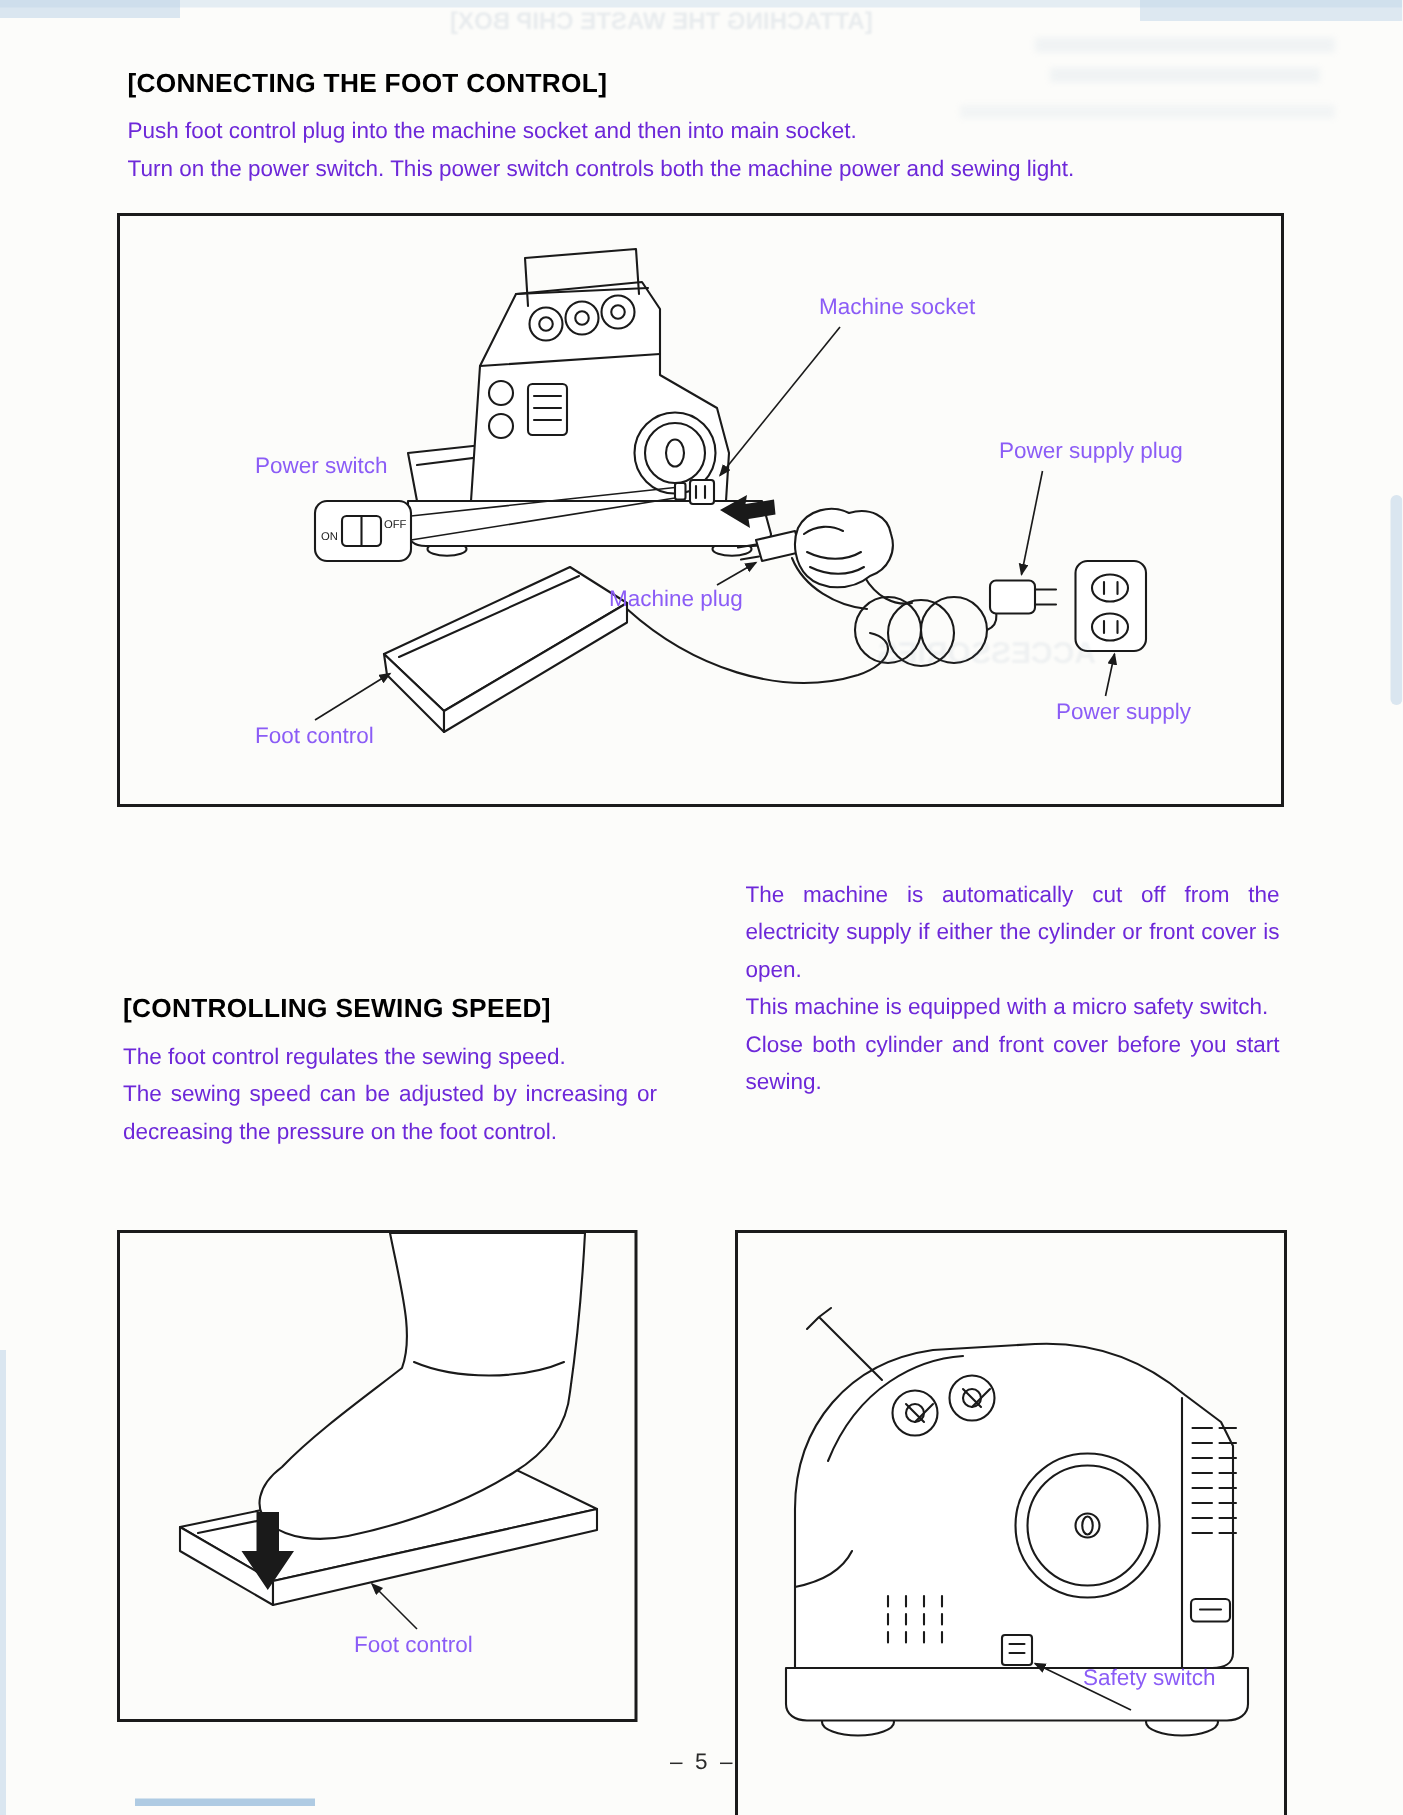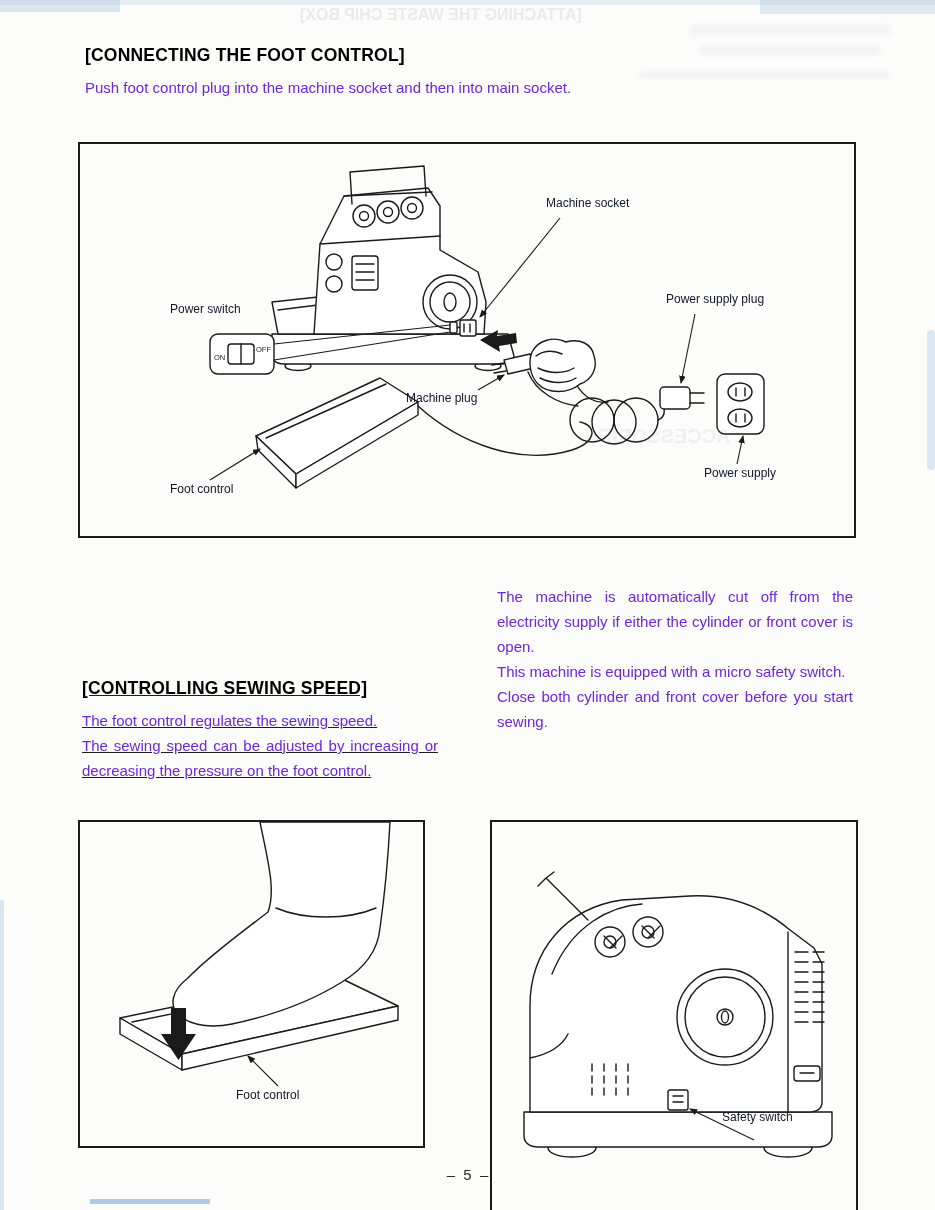--- a/index.html
+++ b/index.html
@@ -11,35 +11,35 @@
   }
   .page { position:relative; width:935px; height:1210px; background:#fcfcfa; overflow:hidden; }
 
   .h-bracket {
     font-size:17.5px; font-weight:700; letter-spacing:.2px; color:#000000;
     margin-bottom:9px; white-space:nowrap;
   }
   .body-text, .text-col p { font-size:15px; line-height:25px; color:#6d28d9; }
   .text-col p { text-align:justify; }
   .top-section { position:absolute; left:85px; top:45px; width:790px; }
-  .col-speed  { position:absolute; left:82px;  top:678px; width:356px;text-decoration:underline; }
+  .col-speed  { position:absolute; left:82px;  top:662px; width:356px; }
   .col-safety { position:absolute; left:497px; top:584px; width:356px; }
 
   .figure-box {
     position:absolute; border:2px solid #1b1b1b; background:#fcfcfa; z-index:2;
   }
   #fig1 { left:78px;  top:142px; width:778px; height:396px; }
   #fig2 { left:78px;  top:820px; width:347px; height:328px; }
   #fig3 { left:490px; top:820px; width:368px; height:392px; }
 
   .fig-art { position:absolute; left:0; top:0; width:100%; height:100%; }
   svg text { font-family:"Liberation Sans", sans-serif; }
 
   .fig-label {
-    position:absolute; font-size:12px; color:#0f172a; white-space:nowrap; z-index:3;
+    position:absolute; font-size:15px; color:#8b5cf6; white-space:nowrap; z-index:3;
   }
 
   .page-number {
     position:absolute; left:0; top:1166px; width:935px; text-align:center;
     font-size:15px; color:#2a2a2a; white-space:pre;
   }
 
   
   .ghost {
     position:absolute; transform:scaleX(-1); opacity:.14; color:#6e87a3;
@@ -73,20 +73,21 @@
 
   <div class="ghost" style="left:300px; top:6px; font-size:16px;">[ATTACHING THE WASTE CHIP BOX]</div>
   <div class="ghost" style="left:585px; top:425px; font-size:20px; opacity:.09;">ACCESSORIES</div>
   <div class="ghost-bar" style="left:690px; top:25px; width:200px; height:10px;"></div>
   <div class="ghost-bar" style="left:700px; top:45px; width:180px; height:10px;"></div>
   <div class="ghost-bar" style="left:640px; top:70px; width:250px; height:9px; opacity:.1;"></div>
 
   <div class="top-section">
     <div class="h-bracket">[CONNECTING THE FOOT CONTROL]</div>
     <p class="body-text">Push foot control plug into the machine socket and then into main socket.</p>
+    <p class="body-text">Turn on the power switch. This power switch controls both the machine power and sewing light.</p>
   </div>
 
   <div class="figure-box" id="fig1">
     <svg class="fig-art" viewBox="0 0 774 392">
       <defs>
         <marker id="f1arrow" markerWidth="9" markerHeight="9" refX="6.5" refY="3" orient="auto">
           <path d="M0,0 L7.5,3 L0,6 Z" fill="#1a1a1a"></path>
         </marker>
       </defs>
 

